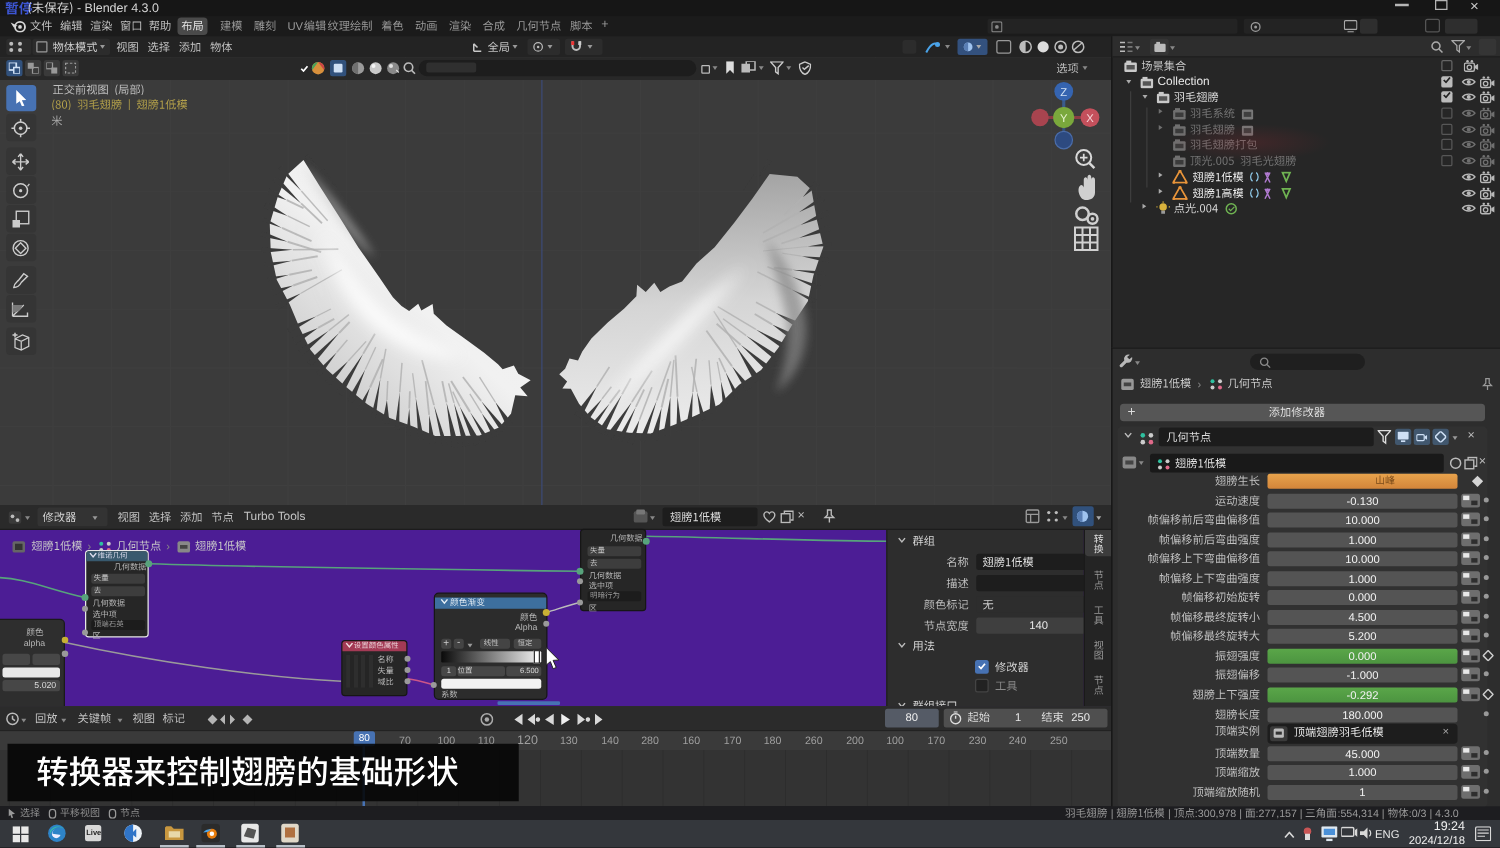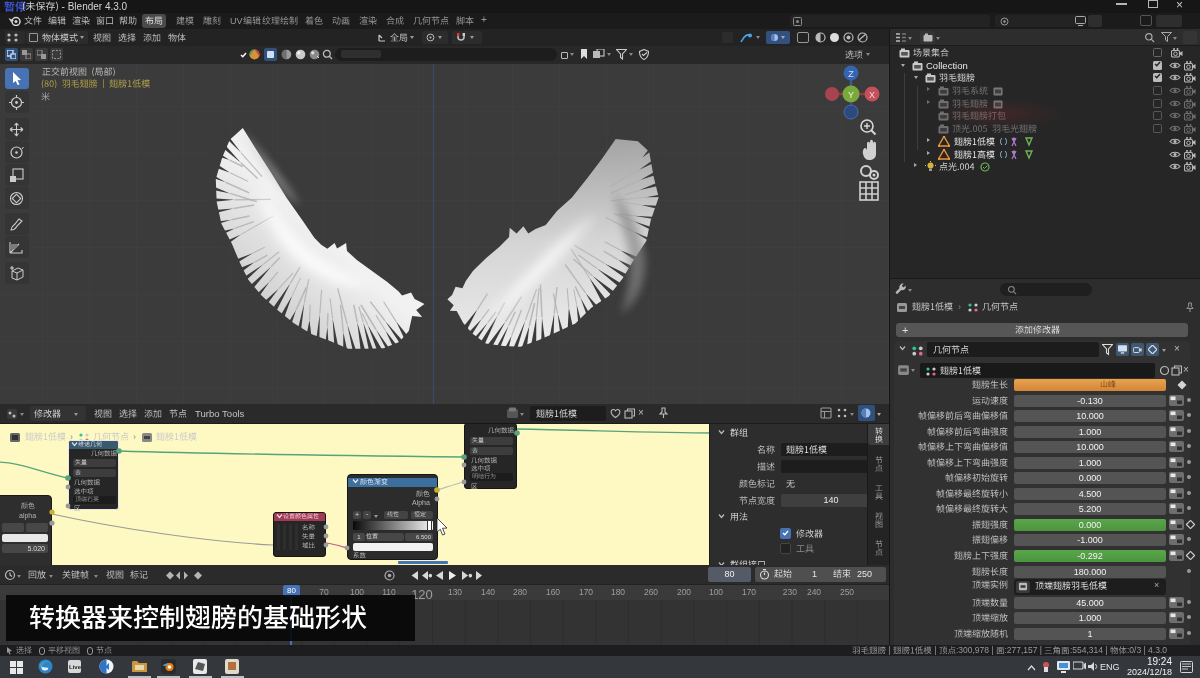--- a/index.html
+++ b/index.html
@@ -613,21 +613,21 @@
           <circle cx="16" cy="12" r="4" fill="none" stroke="#d0d0d0" stroke-width="2"></circle>
           <circle cx="16" cy="12" r="1.5"></circle>
         </g>
     <g transform="translate(2,44)">
           <rect x="0" y="0" width="18" height="18" fill="none" stroke="#d0d0d0" stroke-width="1.6"></rect>
           <path d="M0 6 H18 M0 12 H18 M6 0 V18 M12 0 V18" stroke="#d0d0d0" stroke-width="1.6"></path>
         </g>
   </svg>
 </div>
 
-<div class="ab" style="left:0;top:404px;width:889px;height:161px;background:#fef9c3;overflow:hidden">
+<div class="ab" style="left:0;top:404px;width:889px;height:161px;background:#4c1d95;overflow:hidden">
 
   <div class="ab" style="left:0;top:0;width:889px;height:20px;background:#2a2a2a;border-bottom:1px solid #1c1c1c">
     <svg class="ab" style="left:6px;top:4px" width="12" height="12" viewBox="0 0 12 12">
           <rect x="1" y="1" width="10" height="10" rx="2" fill="#3a3a3a"></rect>
           <circle cx="4" cy="5" r="1.5" fill="#bbb"></circle>
           <circle cx="8" cy="8" r="1.5" fill="#bbb"></circle>
         </svg>
     <div class="ab" style="left:20px;top:9.0px;width:0;height:0;border-left:2.5px solid transparent;border-right:2.5px solid transparent;border-top:3.5px solid #888"></div>
     <div class="ab" style="left:30px;top:2px;width:56px;height:15px;background:#333;border-radius:2px"></div>
     <div class="ab" style="left:34px;top:5px">
@@ -1216,32 +1216,32 @@
           </svg>
         </div>
     <div class="ab" style="left:857px;top:4px;color:#e8e8e8;font-size:9px">250</div>
   </div>
 
   <div class="ab" style="left:0;top:20px;width:889px;height:15px;background:#3a3a3a"></div>
   <div class="ab" style="left:0;top:35px;width:889px;height:45px;background:#333;background-image:linear-gradient(90deg,#2d2d2d 1px,transparent 1px);background-size:32.7px 45px;background-position:7px 0"></div>
 <div class="ab" style="left:324px;top:22px;width:30px;margin-left:-15px;text-align:center;color:#9f9f9f;font-size:8.5px">70</div>
 <div class="ab" style="left:357px;top:22px;width:30px;margin-left:-15px;text-align:center;color:#9f9f9f;font-size:8.5px">100</div>
 <div class="ab" style="left:389px;top:22px;width:30px;margin-left:-15px;text-align:center;color:#9f9f9f;font-size:8.5px">110</div>
-<div class="ab" style="left:422px;top:22px;width:30px;margin-left:-15px;text-align:center;color:#9f9f9f;font-size:13px">120</div>
+<div class="ab" style="left:422px;top:22px;width:30px;margin-left:-15px;text-align:center;color:#9f9f9f;font-size:10px">120</div>
 <div class="ab" style="left:455px;top:22px;width:30px;margin-left:-15px;text-align:center;color:#9f9f9f;font-size:8.5px">130</div>
 <div class="ab" style="left:488px;top:22px;width:30px;margin-left:-15px;text-align:center;color:#9f9f9f;font-size:8.5px">140</div>
 <div class="ab" style="left:520px;top:22px;width:30px;margin-left:-15px;text-align:center;color:#9f9f9f;font-size:8.5px">280</div>
 <div class="ab" style="left:553px;top:22px;width:30px;margin-left:-15px;text-align:center;color:#9f9f9f;font-size:8.5px">160</div>
 <div class="ab" style="left:586px;top:22px;width:30px;margin-left:-15px;text-align:center;color:#9f9f9f;font-size:8.5px">170</div>
 <div class="ab" style="left:618px;top:22px;width:30px;margin-left:-15px;text-align:center;color:#9f9f9f;font-size:8.5px">180</div>
 <div class="ab" style="left:651px;top:22px;width:30px;margin-left:-15px;text-align:center;color:#9f9f9f;font-size:8.5px">260</div>
 <div class="ab" style="left:684px;top:22px;width:30px;margin-left:-15px;text-align:center;color:#9f9f9f;font-size:8.5px">200</div>
 <div class="ab" style="left:716px;top:22px;width:30px;margin-left:-15px;text-align:center;color:#9f9f9f;font-size:8.5px">100</div>
 <div class="ab" style="left:749px;top:22px;width:30px;margin-left:-15px;text-align:center;color:#9f9f9f;font-size:8.5px">170</div>
-<div class="ab" style="left:782px;top:22px;width:30px;margin-left:-15px;text-align:right;color:#9f9f9f;font-size:8.5px">230</div>
+<div class="ab" style="left:782px;top:22px;width:30px;margin-left:-15px;text-align:center;color:#9f9f9f;font-size:8.5px">230</div>
 <div class="ab" style="left:814px;top:22px;width:30px;margin-left:-15px;text-align:center;color:#9f9f9f;font-size:8.5px">240</div>
 <div class="ab" style="left:847px;top:22px;width:30px;margin-left:-15px;text-align:center;color:#9f9f9f;font-size:8.5px">250</div>
   <div class="ab" style="left:283px;top:20px;width:17px;height:12px;background:#4772b3;border-radius:2px;color:#fff;font-size:8px;text-align:center;line-height:12px">80</div>
   <div class="ab" style="left:290px;top:32px;width:1.5px;height:48px;background:#4772b3"></div>
 </div>
 
 <div class="ab" style="left:6px;top:595px;width:409px;height:46px;background:rgba(5,5,5,0.88)"></div>
 <div class="ab" style="left:29px;top:604px">
       <svg class="z" style="width:338.0px;height:26.0px;" viewBox="0 0 1300 100" fill="#ffffff">
         <use href="#g125" x="0"></use>

